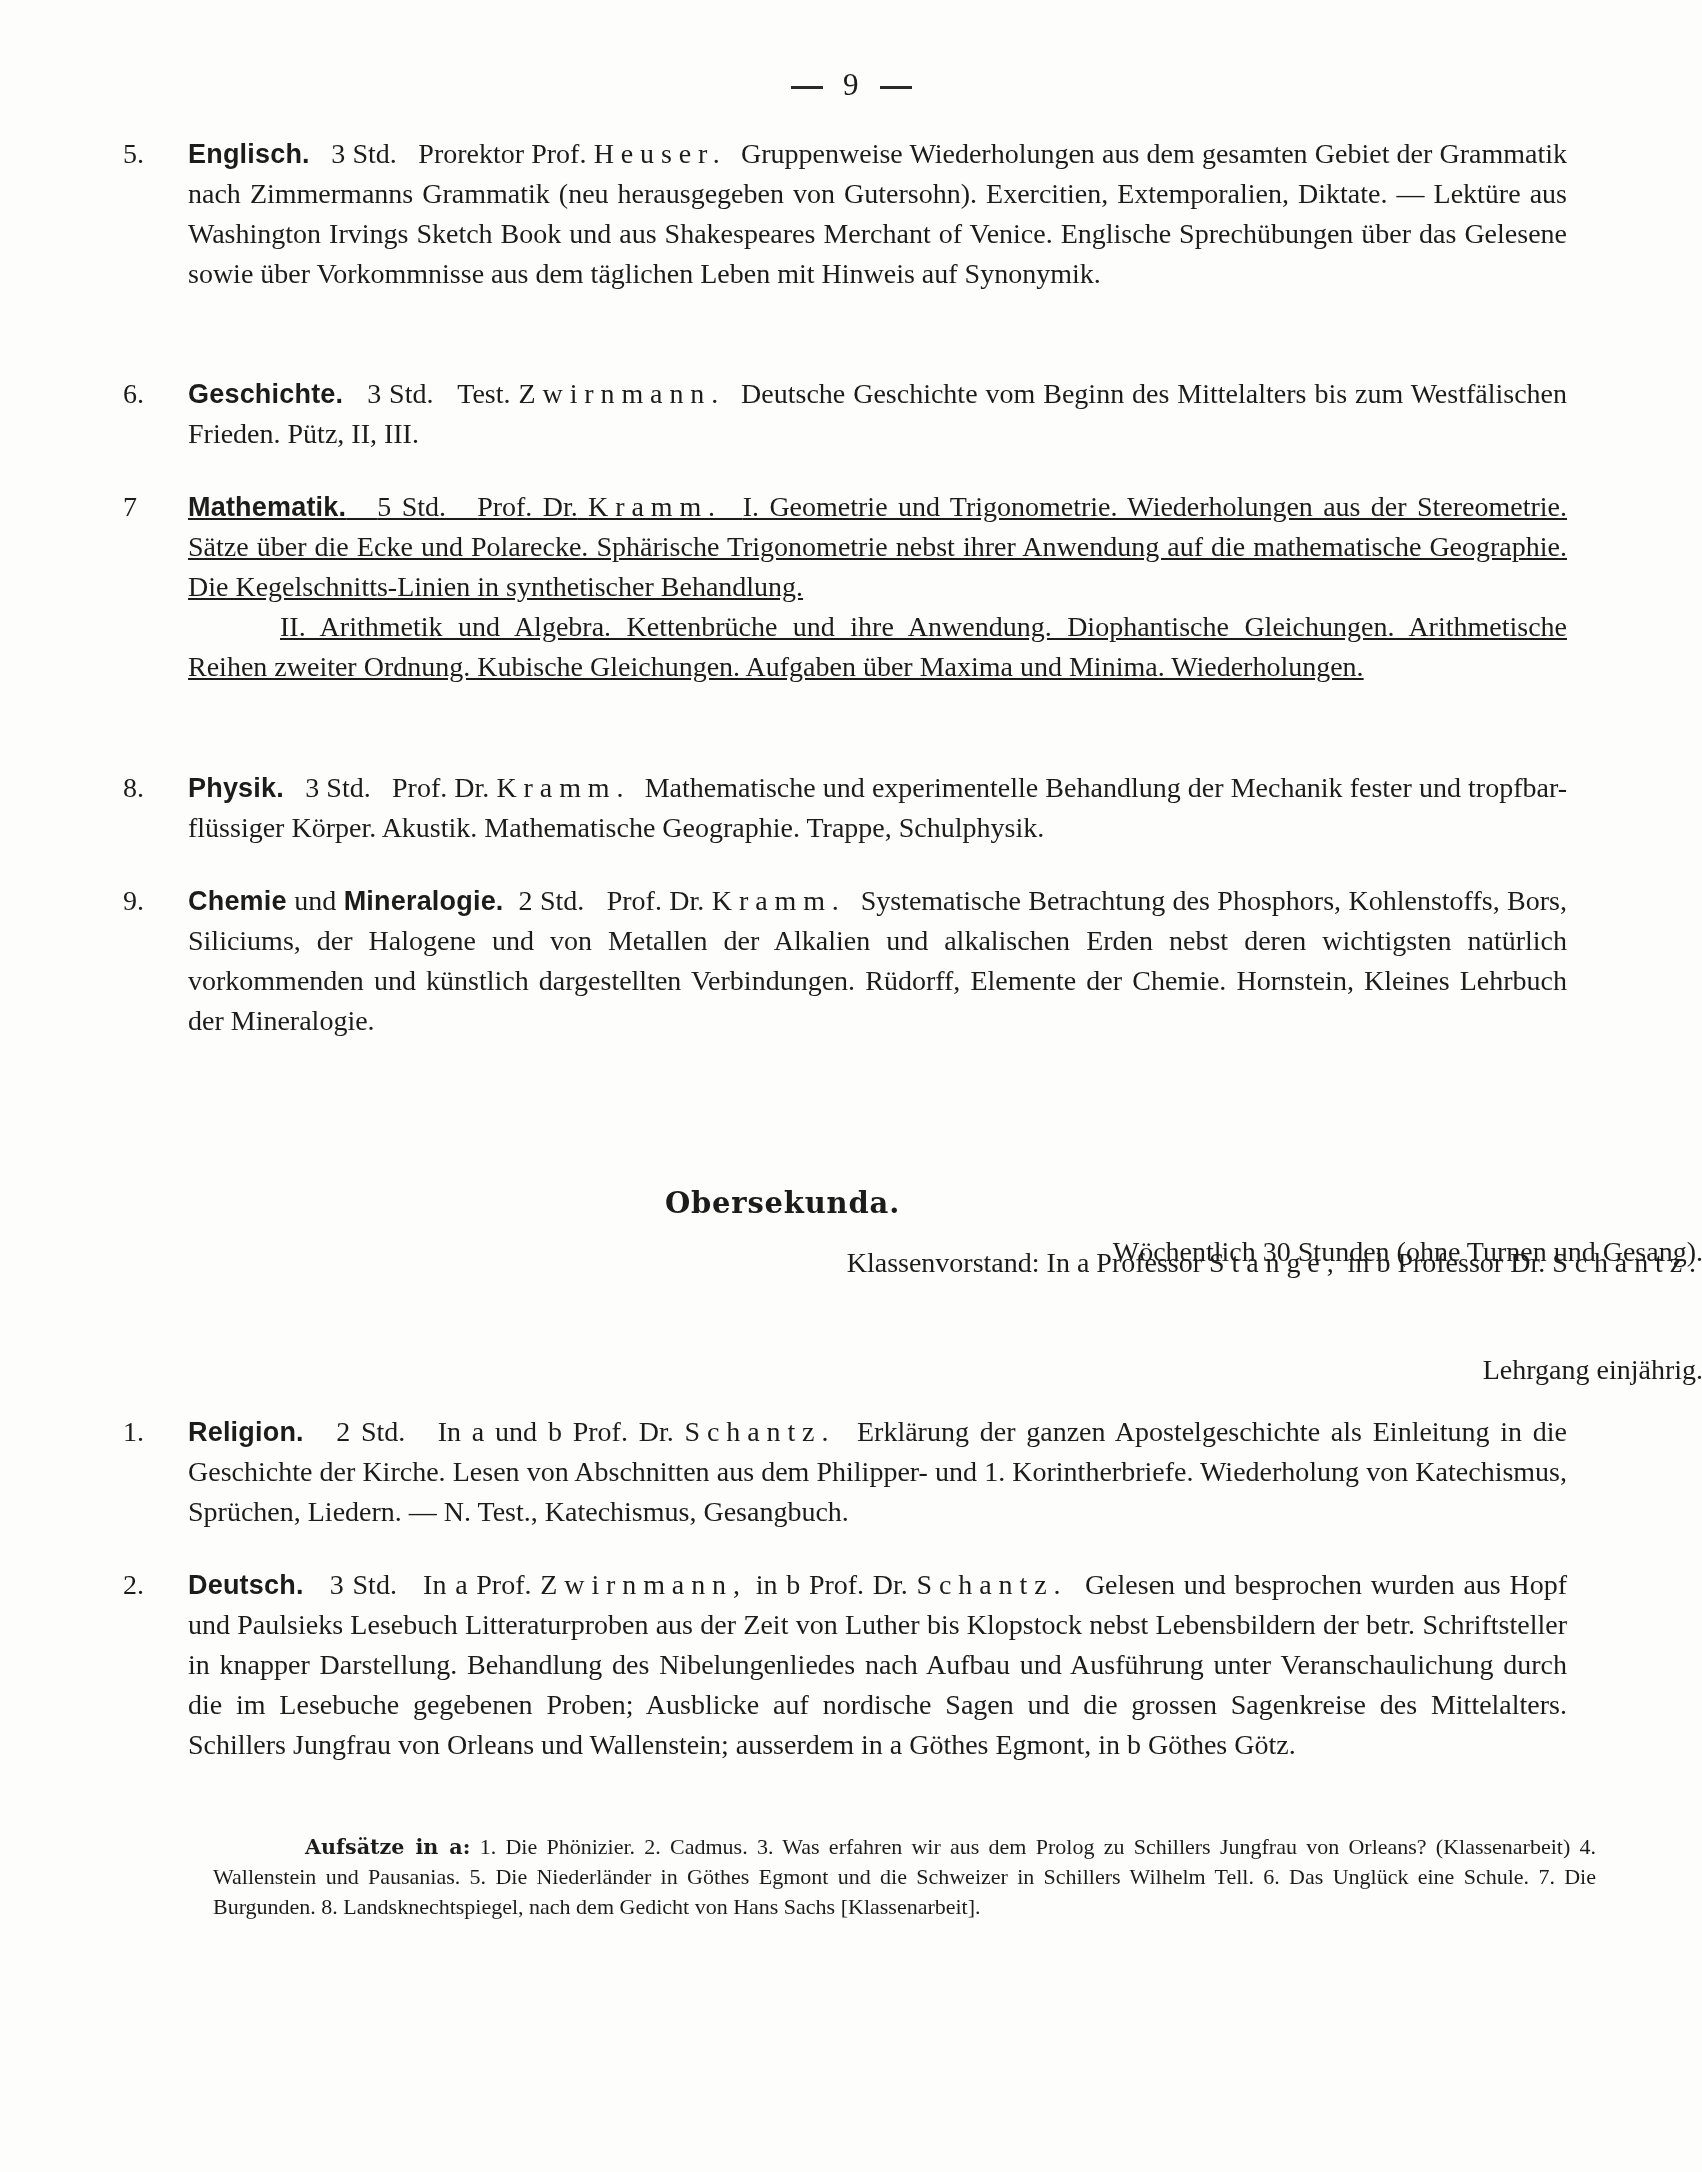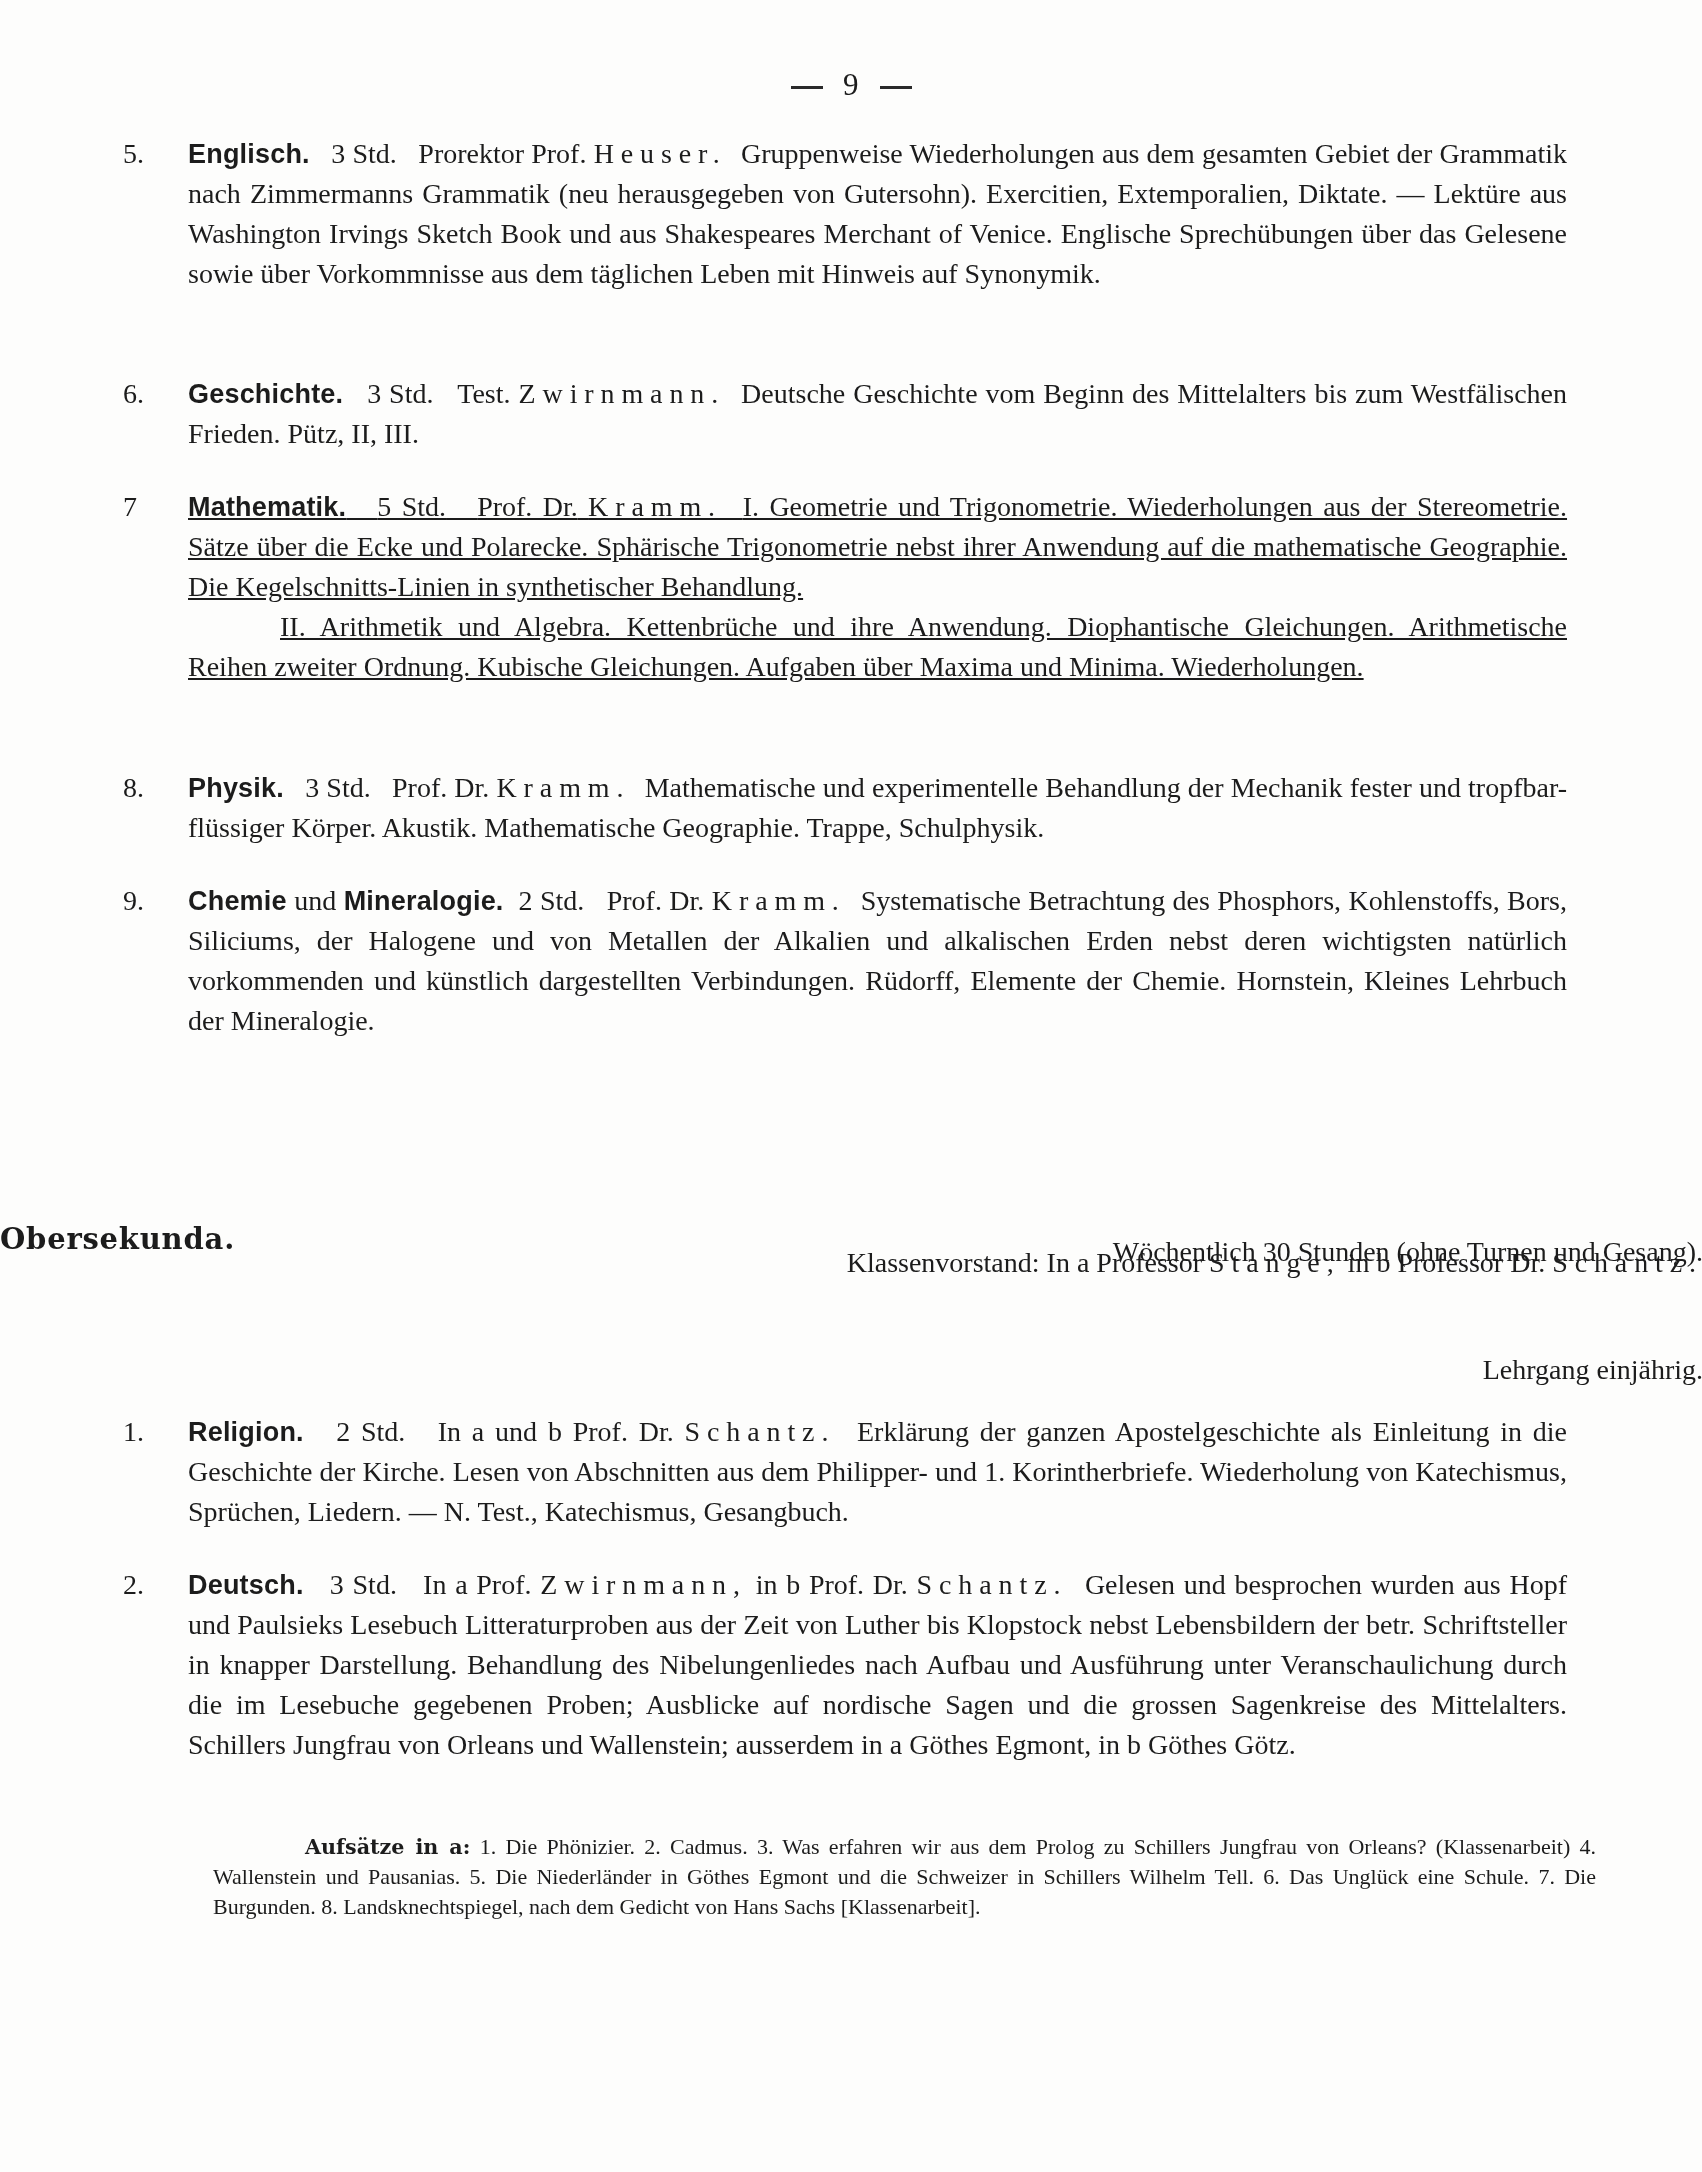--- a/index.html
+++ b/index.html
@@ -10,22 +10,22 @@
              font-size: 31px; letter-spacing: 1.5px; }
   .pagenum .dash { display: inline-block; width: 32px; height: 3.1px; background: #2a2a2a; vertical-align: middle; margin: 0 20px; }
   .sec { position: absolute; left: 123px; width: 1444px; font-size: 28px; line-height: 40px; }
   .sec p { margin: 0; text-align: justify; text-align-last: left; }
   .body { padding-left: 65px; text-indent: -65px; }
   .num { display: inline-block; width: 65px; text-indent: 0; }
   .lbl { font-family: "Liberation Sans", "DejaVu Sans", sans-serif; font-weight: bold; font-size: 27px; letter-spacing: 0.2px; margin-top: 20px; }
   .sp { letter-spacing: 6.9px; margin-top: 24px; }
   .indent2 { padding-left: 65px; }
   .indent2 .innr { display: block; text-indent: 92px; }
-  .heading { position: absolute; top: 1186px; left: 0; width: 1565px; text-align: left;
-             font-family: "DejaVu Serif", serif; font-weight: bold; font-size: 29px; letter-spacing: 0.8px; margin-top: 36px; }
+  .heading { position: absolute; top: 1186px; left: 0; width: 1565px; text-align: center;
+             font-family: "DejaVu Serif", serif; font-weight: bold; font-size: 29px; letter-spacing: 0.8px; }
   .center { position: absolute; left: 0; width: 1703px; text-align: right; font-size: 28px; }
   .small { position: absolute; left: 169px; width: 1383px; font-size: 22px; line-height: 30px; text-align: justify; margin-left: 44px; }
   .small .lead { display: inline; padding-left: 92px; font-weight: bold; font-family: "DejaVu Serif", serif; font-size: 20.7px; }
 </style>
 </head>
 <body>
 
 <div class="page">
 
   <div class="pagenum">

